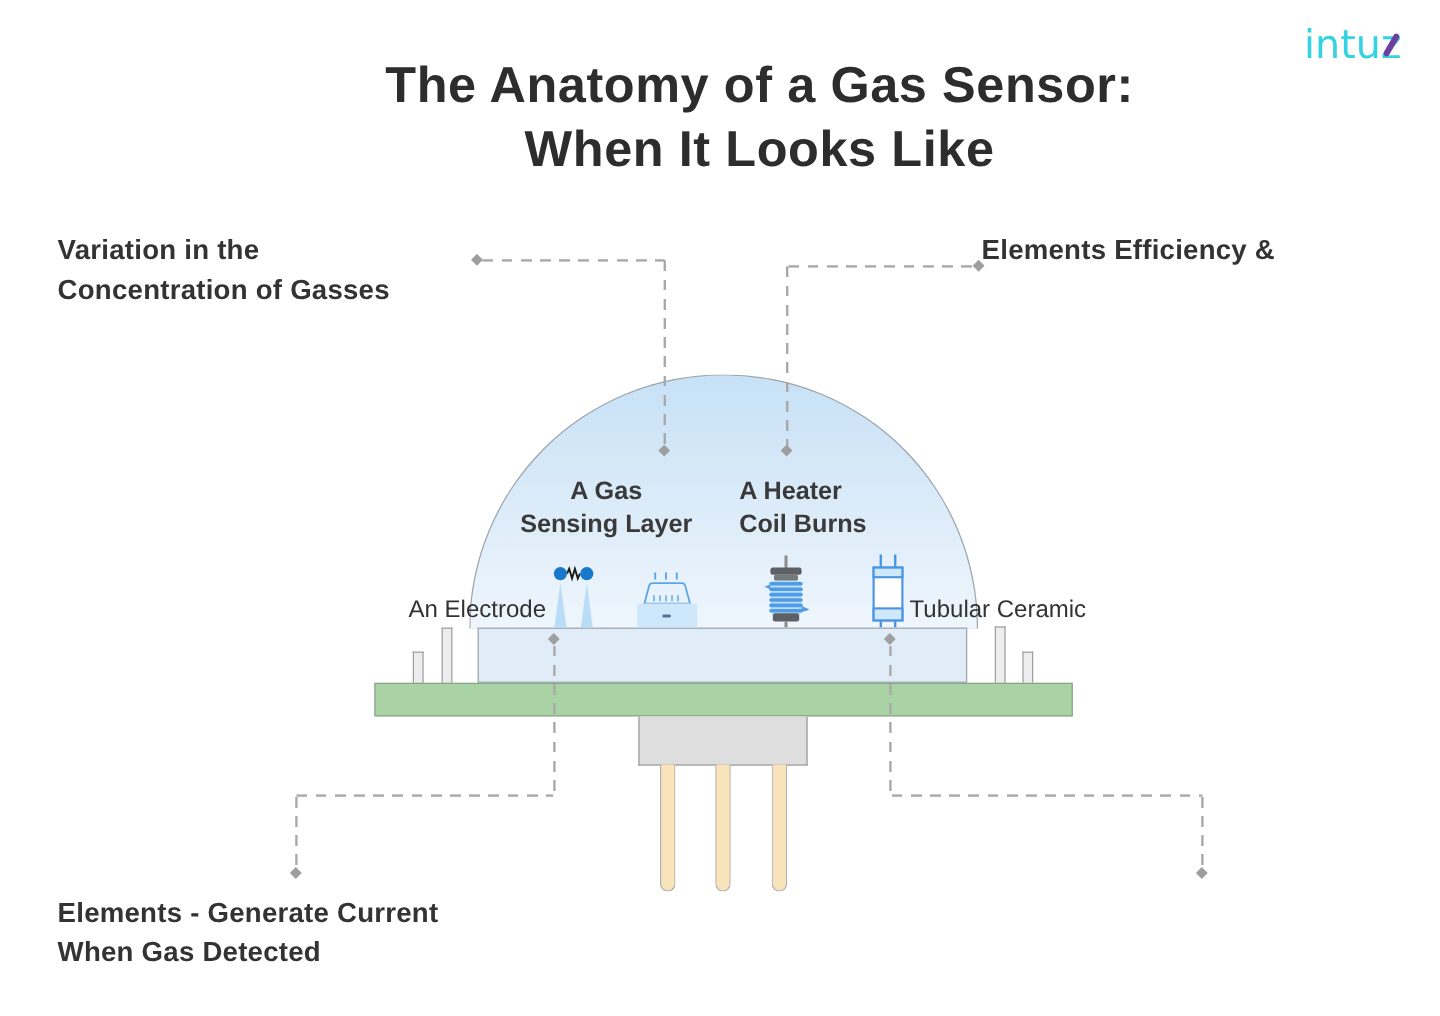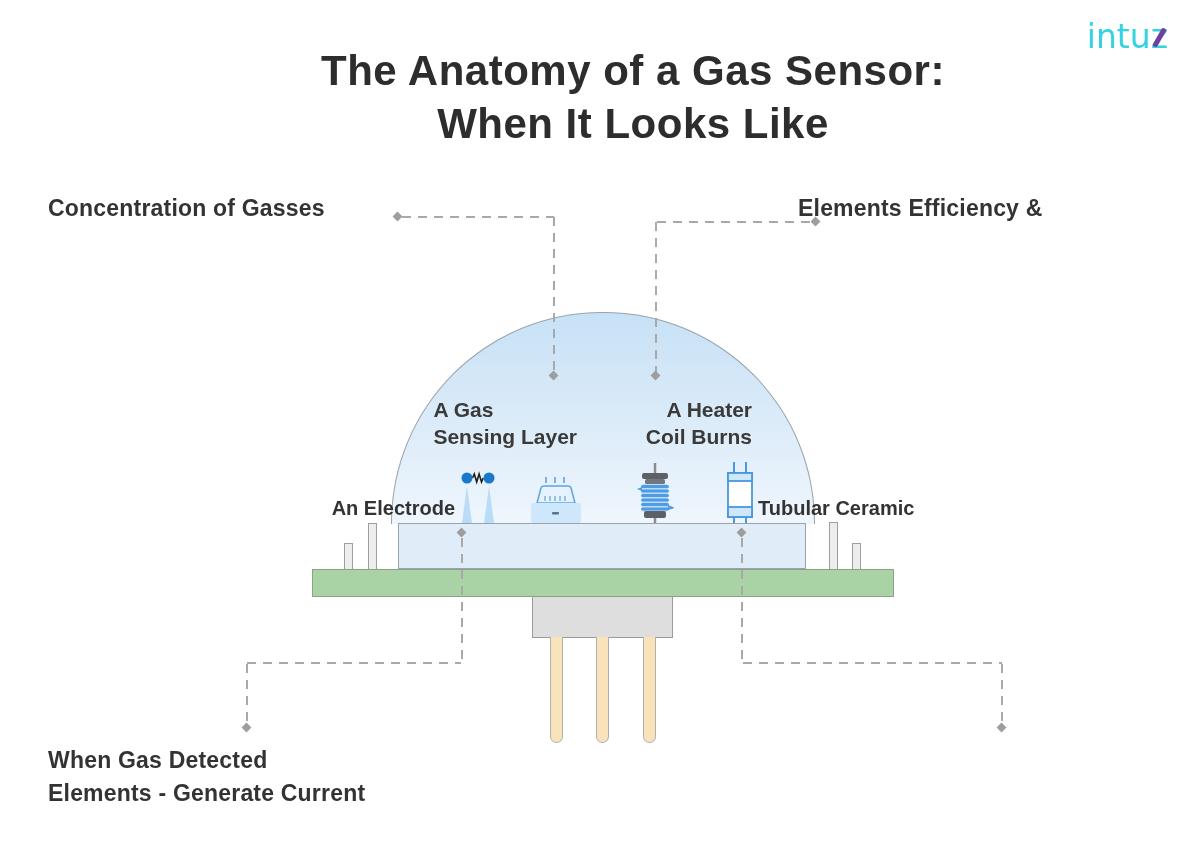--- a/index.html
+++ b/index.html
@@ -28,21 +28,21 @@
   .ann{
     position:absolute;font-size:23px;font-weight:600;line-height:33px;letter-spacing:.2px;
     color:var(--label_text,#333333);
   }
   
   .plabel{
     position:absolute;font-size:21px;font-weight:700;line-height:27px;
     color:#3a3a3a;
   }
   .slabel{
-    position:absolute;font-size:20px;font-weight:700;line-height:24px;white-space:nowrap;
+    position:absolute;font-size:20px;font-weight:400;line-height:24px;white-space:nowrap;
     color:#333333;
   }
   
   .dome{
     position:absolute;left:391px;top:312px;width:422px;height:211px;
     border:1.5px solid #9aa3ab;border-bottom:none;border-radius:211px 211px 0 0;
     background:linear-gradient(180deg,var(--dome_top,#c7e1f6) 0%,#ddecf9 55%,var(--dome_bottom,#eff6fd) 100%);
   }
   .band{
     position:absolute;left:398px;top:523px;width:408px;height:46px;box-sizing:border-box;
@@ -76,28 +76,29 @@
 </head>
 <body>
 
 <div class="stage">
 
   <div class="title-line" style="top:50px">The Anatomy of a Gas Sensor:</div>
   <div class="title-line" style="top:103px">When It Looks Like</div>
   <div class="logo"><span>intu</span><span class="z">z</span></div>
 
   <div class="ann" style="left:48px;top:192px">
+    <div>Variation in the</div>
     <div>Concentration of Gasses</div>
   </div>
-  <div class="ann" style="left:798px;top:192px">
+  <div class="ann" style="left:818px;top:192px">
     <div>Elements Efficiency &amp;</div>
   </div>
   <div class="ann" style="left:48px;top:744px">
+    <div>Elements - Generate Current</div>
     <div>When Gas Detected</div>
-    <div>Elements - Generate Current</div>
   </div>
 
   <div class="dome"></div>
   <div class="pin" style="left:368px;top:523px;height:46px"></div>
   <div class="pin" style="left:344px;top:543px;height:26px"></div>
   <div class="pin" style="left:829px;top:522px;height:47px"></div>
   <div class="pin" style="left:852px;top:543px;height:26px"></div>
   <div class="band"></div>
   <div class="plate"></div>
   <div class="stem"></div>
@@ -169,24 +170,24 @@
   <div class="dash-h" style="left:247px;top:662px;width:214px"></div>
   <div class="dash-v" style="left:246px;top:664px;height:60px"></div>
   <div class="diamond" style="left:243px;top:724px"></div>
 
   <div class="diamond" style="left:738px;top:529px"></div>
   <div class="dash-v" style="left:741px;top:538px;height:126px"></div>
   <div class="dash-h" style="left:743px;top:662px;width:259px"></div>
   <div class="dash-v" style="left:1001px;top:664px;height:60px"></div>
   <div class="diamond" style="left:998px;top:724px"></div>
 
-  <div class="plabel" style="right:623px;top:396px;text-align:left">
+  <div class="plabel" style="right:623px;top:396px;text-align:center">
     <div>A Gas</div>
     <div>Sensing Layer</div>
   </div>
-  <div class="plabel" style="left:592px;width:160px;top:396px;text-align:right">
+  <div class="plabel" style="left:616px;width:160px;top:396px;text-align:left">
     <div>A Heater</div>
     <div>Coil Burns</div>
   </div>
   <div class="slabel" style="right:745px;top:496px;text-align:right">An Electrode</div>
   <div class="slabel" style="left:758px;top:496px">Tubular Ceramic</div>
 
 </div>
 
 </body></html>

